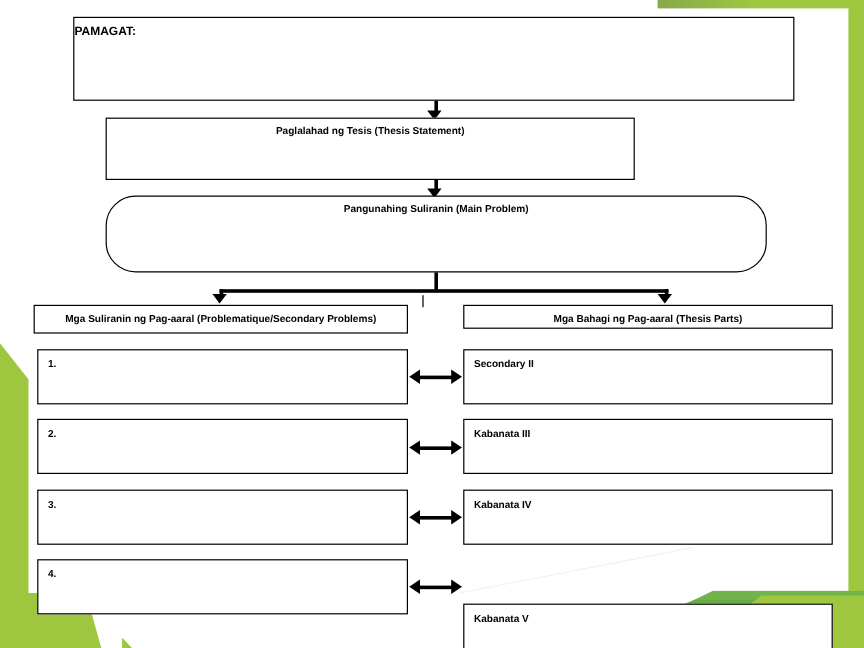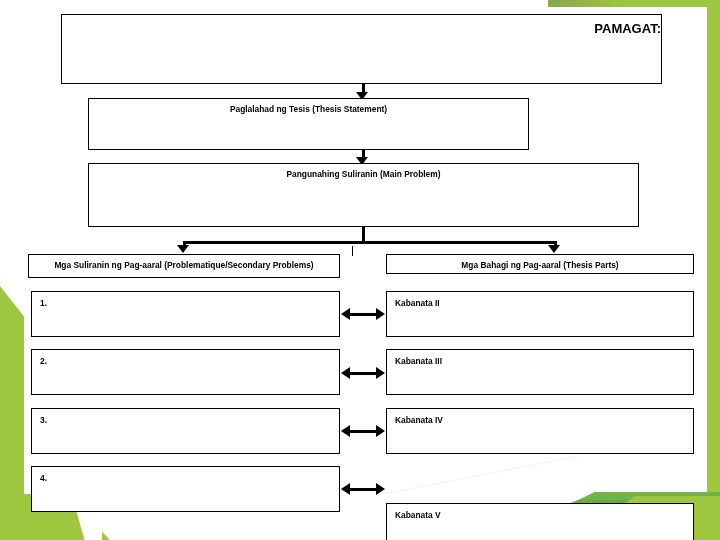--- a/index.html
+++ b/index.html
@@ -122,39 +122,39 @@
     font-size: 8.4px;
     font-weight: bold;
     color: #000000;
     text-align: left;
     padding: 6px 0 0 8px;
     line-height: 1.2;
   }
 
   #box-pamagat   { left: 61px;  top: 14px;  width: 601px; height: 70px; }
   #box-tesis     { left: 88px;  top: 98px;  width: 441px; height: 52px; }
-  #box-suliranin { left: 88px;  top: 163px; width: 551px; height: 64px; }
+  #box-suliranin { left: 88px;  top: 163px; width: 551px; height: 64px; border-radius: 25px; }
 
   #hdr-left      { left: 28px;  top: 254px; width: 312px; height: 24px; }
   #hdr-right     { left: 386px; top: 254px; width: 308px; height: 20px; }
 
   .row-left  { left: 31px;  width: 309px; height: 46px; }
   .row-right { left: 386px; width: 308px; height: 46px; }
 
   #left-1  { top: 291px; } #right-1 { top: 291px; }
   #left-2  { top: 349px; } #right-2 { top: 349px; }
   #left-3  { top: 408px; } #right-3 { top: 408px; }
   #left-4  { top: 466px; } #right-4 { top: 466px; margin-top: 37px; }
 
   
   #pamagat-heading {
     position: absolute;
     left: 0; right: 0; top: 6px;
-    text-align: right;
-    font-size: 13px;
+    text-align: left;
+    font-size: 10px;
     font-weight: bold;
   }
   #ni-line {
     position: absolute;
     left: 170px;
     top: 46px;
     display: flex;
     align-items: flex-end;
     font-size: 8.4px;
     font-weight: bold;
@@ -288,21 +288,21 @@
 
   <div class="box row-left" id="left-1">
     <div class="box-label-left">1.</div>
   </div>
   <div class="biarrow" id="bi-1">
     <span class="head-l"></span>
     <span class="shaft"></span>
     <span class="head-r"></span>
   </div>
   <div class="box row-right" id="right-1">
-    <div class="box-label-left">Kabanata II</div>
+    <div class="box-label-left">Secondary II</div>
   </div>
 
   <div class="box row-left" id="left-2">
     <div class="box-label-left">2.</div>
   </div>
   <div class="biarrow" id="bi-2">
     <span class="head-l"></span>
     <span class="shaft"></span>
     <span class="head-r"></span>
   </div>

